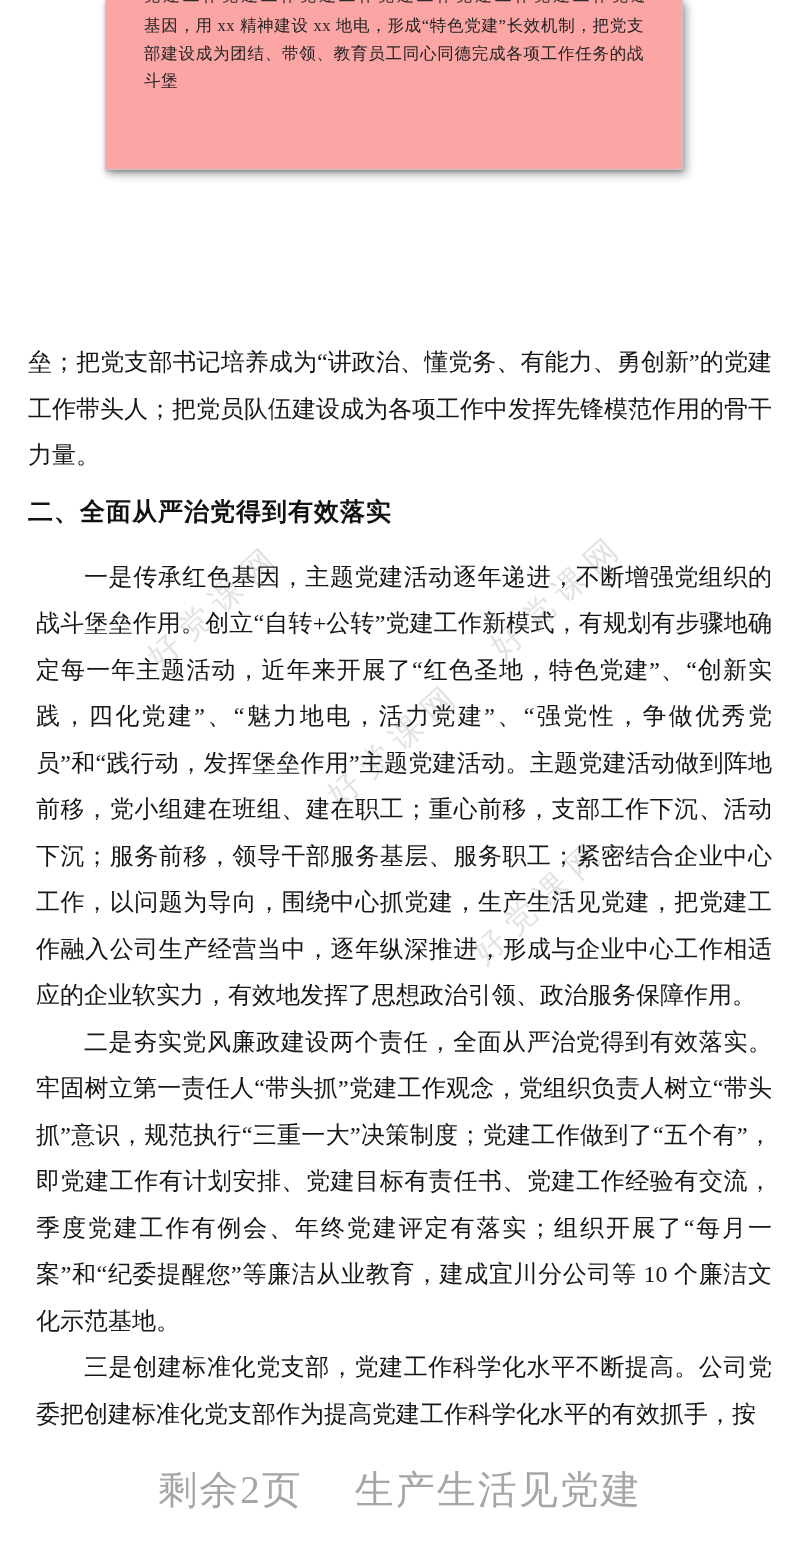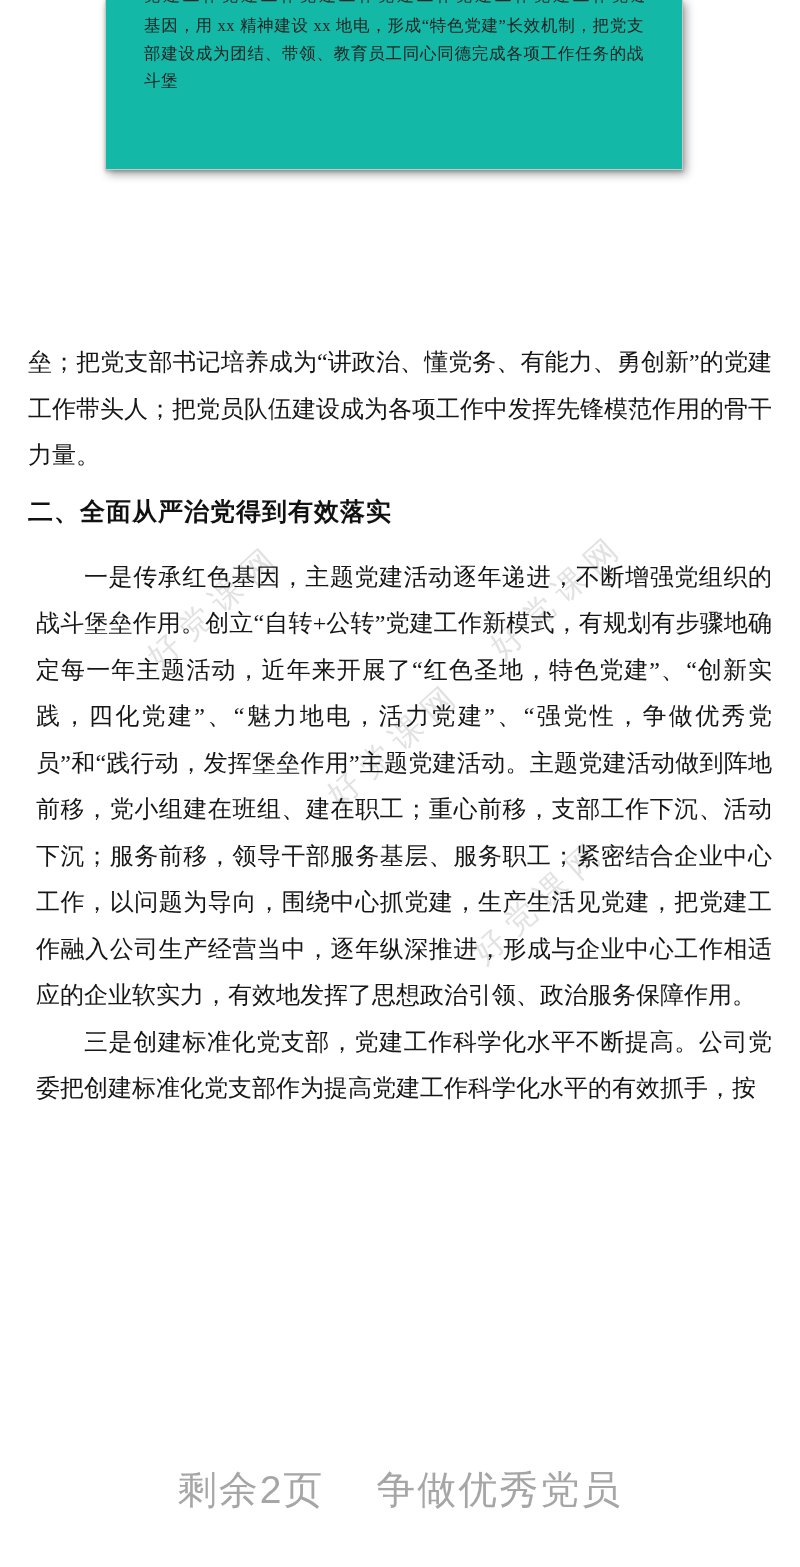--- a/index.html
+++ b/index.html
@@ -10,21 +10,21 @@
     overflow:hidden;
     font-family:"Liberation Serif","DejaVu Serif",serif;
   }
 
   
   .preview-card{
     position:absolute;
     left:105px; top:-1px;
     width:578px; height:171px;
     box-sizing:border-box;
-    background:#14b8a6;
+    background:#fca5a5;
     border:1px solid #c8c8c8;
     border-top:none;
     box-shadow:3px 4px 9px rgba(0,0,0,0.38), 0 2px 3px rgba(0,0,0,0.18);
     padding:0 38px;
     overflow:hidden;
   }
   .card-clipped{
     height:7px;
     overflow:hidden;
   }
@@ -90,21 +90,21 @@
 
   
   .preview-footer{
     position:absolute;
     left:0; top:1464px;
     width:800px;
     display:flex;
     justify-content:center;
     align-items:center;
     gap:52px;
-    font-family:Liberation Sans, sans-serif;
+    font-family:Liberation Serif, serif;
     font-size:39px;
     line-height:52px;
     letter-spacing:2px;
     color:#a6a6a6;
   }
 </style>
 </head>
 <body>
 
 <div class="preview-card">
@@ -116,19 +116,20 @@
 
 <div class="watermark wm-1">好党课网</div>
 <div class="watermark wm-2">好党课网</div>
 <div class="watermark wm-3">好党课网</div>
 <div class="watermark wm-4">好党课网</div>
 
 <div class="doc-body">
   <p>垒；把党支部书记培养成为“讲政治、懂党务、有能力、勇创新”的党建工作带头人；把党员队伍建设成为各项工作中发挥先锋模范作用的骨干力量。</p>
   <h2 class="section-heading">二、全面从严治党得到有效落实</h2>
   <p class="indent">一是传承红色基因，主题党建活动逐年递进，不断增强党组织的战斗堡垒作用。创立“自转+公转”党建工作新模式，有规划有步骤地确定每一年主题活动，近年来开展了“红色圣地，特色党建”、“创新实践，四化党建”、“魅力地电，活力党建”、“强党性，争做优秀党员”和“践行动，发挥堡垒作用”主题党建活动。主题党建活动做到阵地前移，党小组建在班组、建在职工；重心前移，支部工作下沉、活动下沉；服务前移，领导干部服务基层、服务职工；紧密结合企业中心工作，以问题为导向，围绕中心抓党建，生产生活见党建，把党建工作融入公司生产经营当中，逐年纵深推进，形成与企业中心工作相适应的企业软实力，有效地发挥了思想政治引领、政治服务保障作用。</p>
+  <p class="indent">二是夯实党风廉政建设两个责任，全面从严治党得到有效落实。牢固树立第一责任人“带头抓”党建工作观念，党组织负责人树立“带头抓”意识，规范执行“三重一大”决策制度；党建工作做到了“五个有”，即党建工作有计划安排、党建目标有责任书、党建工作经验有交流，季度党建工作有例会、年终党建评定有落实；组织开展了“每月一案”和“纪委提醒您”等廉洁从业教育，建成宜川分公司等 10 个廉洁文化示范基地。</p>
   <p class="indent">三是创建标准化党支部，党建工作科学化水平不断提高。公司党委把创建标准化党支部作为提高党建工作科学化水平的有效抓手，按</p>
 </div>
 
 <div class="preview-footer">
   <span>剩余2页</span>
-  <span>争做优秀党员</span>
+  <span>生产生活见党建</span>
 </div>
 
 </body></html>

